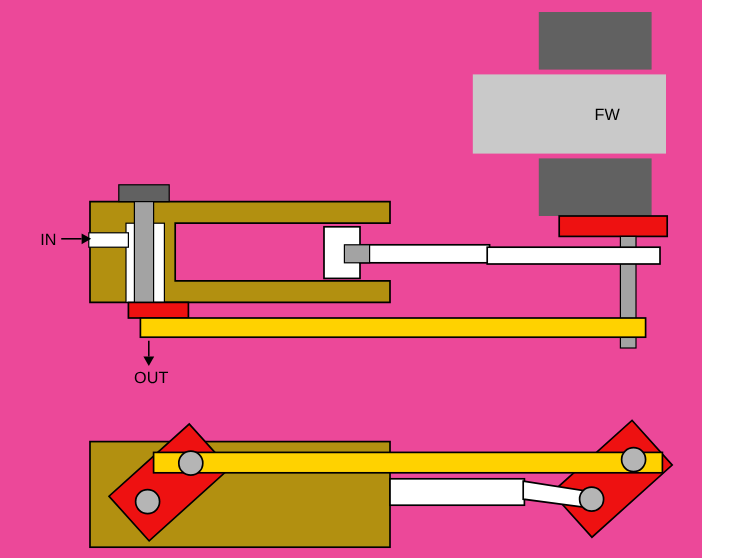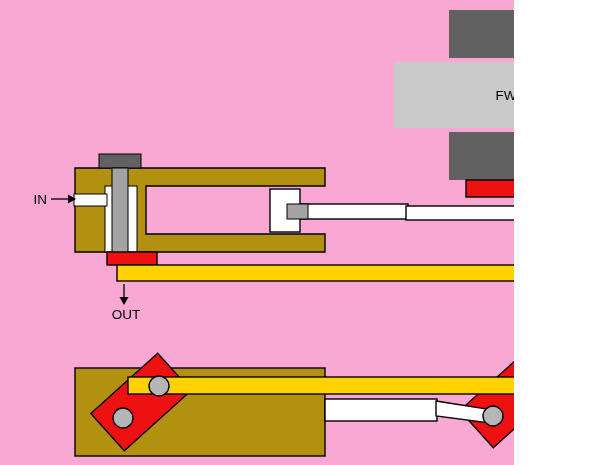--- a/index.html
+++ b/index.html
@@ -3,23 +3,23 @@
 <meta charset="utf-8">
 <style>
   html, body {
     margin: 0;
     padding: 0;
     background: #ffffff;
     font-family: "Liberation Sans", sans-serif;
   }
   .frame {
     position: relative;
-    width: 514px;
+    width: 585px;
     height: 465px;
-    background: #f9a8d4;
+    background: #ec4899;
     overflow: hidden;
   }
   svg { display: block; }
   text {
     font-family: "Liberation Sans", sans-serif;
     font-size: 13.5px;
     fill: #000000;
   }
   .s  { stroke: #000000; stroke-width: 1.4; }
   .s1 { stroke: #000000; stroke-width: 1; }

